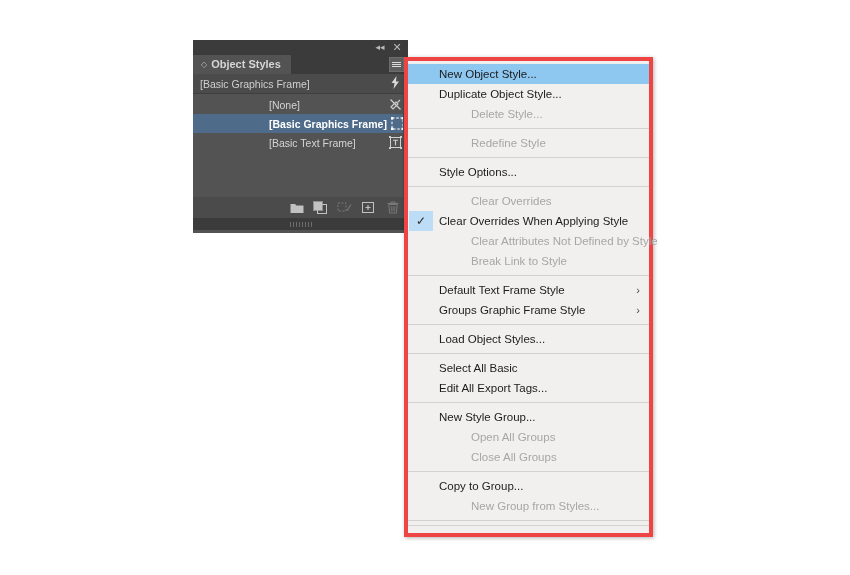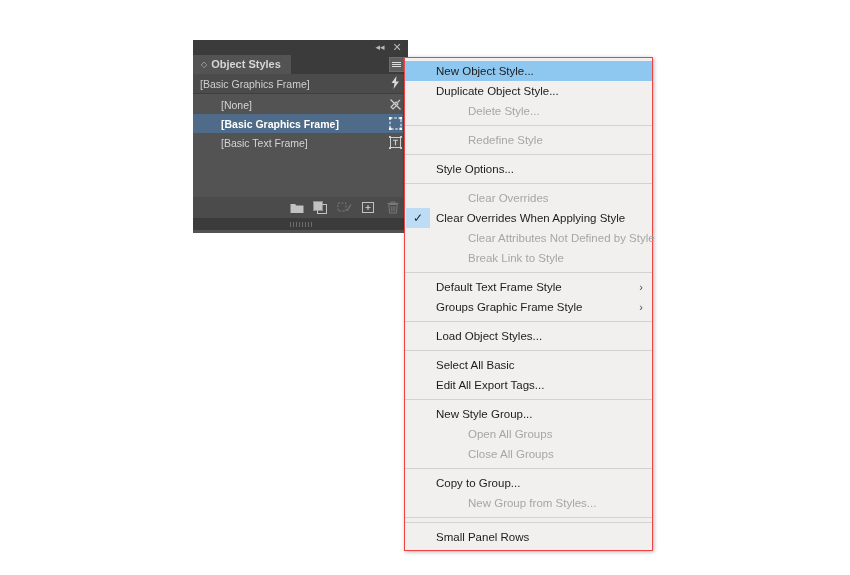--- a/index.html
+++ b/index.html
@@ -130,20 +130,21 @@
     display: flex;
     align-items: center;
     cursor: pointer;
   }
   .style-row .label {
     flex: 1;
     padding-left: 28px;
     color: #d4d4d4;
     font-size: 10.5px;
     white-space: nowrap;
+    margin-left: 48px;
   }
   .style-row.selected {
     background: #4e6b89;
   }
   .style-row.selected .label {
     color: #ffffff;
     font-weight: bold;
   }
   .style-row .ricon {
     width: 26px;
@@ -200,21 +201,21 @@
     background: #4b4b4b;
   }
 
   
   #menu {
     position: absolute;
     left: 404px;
     top: 57px;
     width: 249px;
     background: #f1f0ee;
-    border: 1px solid #ef4444;
+    border: 4px solid #ef4444;
     box-sizing: border-box;
     box-shadow: 1px 1px 4px rgba(0,0,0,0.30);
     padding-top: 3px;
     padding-bottom: 3px;
   }
   .mi {
     position: relative;
     height: 20px;
     display: flex;
     align-items: center;
@@ -429,16 +430,13 @@
     </div>
     <div class="sep"></div>
     <div class="mi enabled">
       <span class="mi-label">Copy to Group...</span>
     </div>
     <div class="mi disabled">
       <span class="mi-label">New Group from Styles...</span>
     </div>
     <div class="sep"></div>
     <div class="sep"></div>
-    <div class="mi enabled">
-      <span class="mi-label">Small Panel Rows</span>
-    </div>
   </div>
 
 </body></html>

